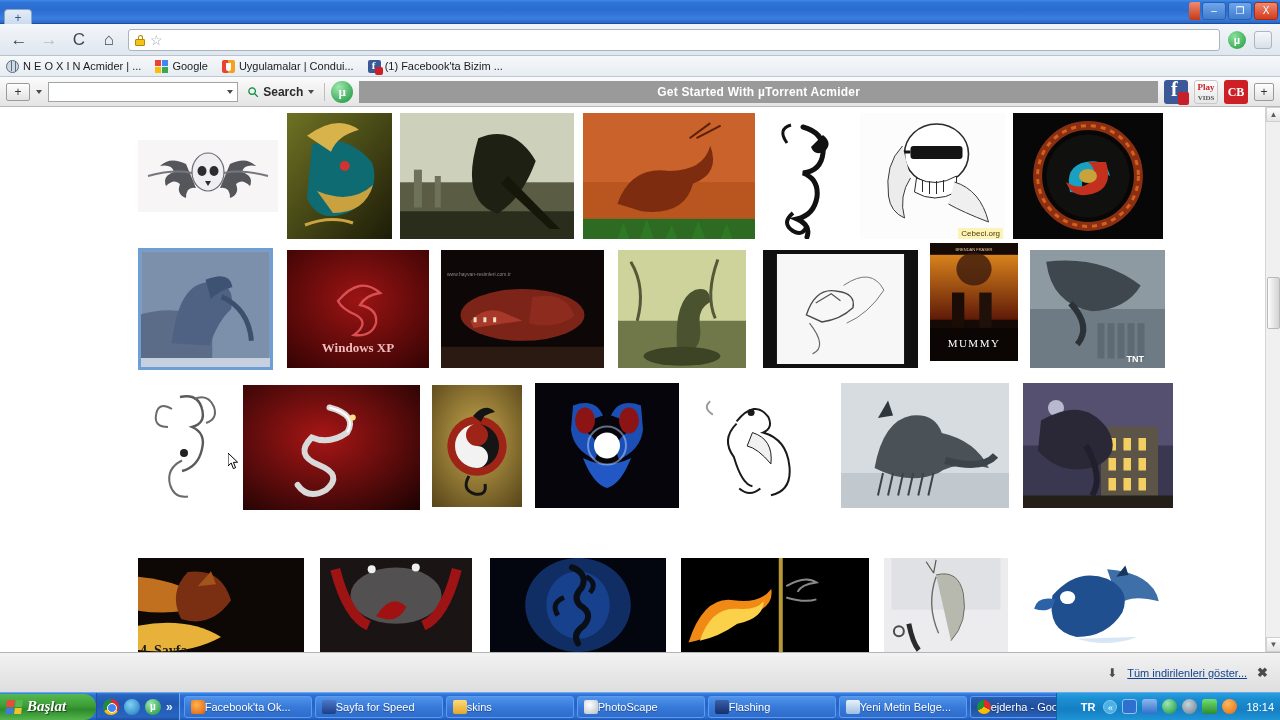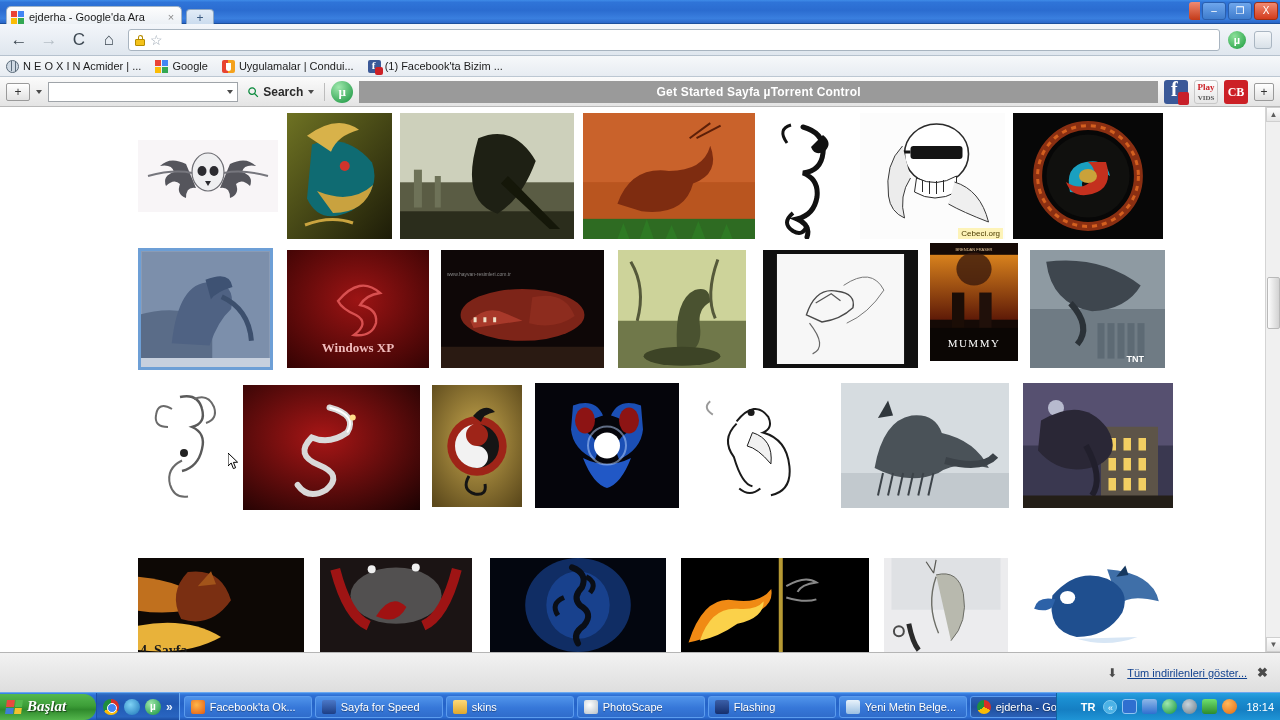--- a/index.html
+++ b/index.html
@@ -223,21 +223,21 @@
   .ql-chrome { background:conic-gradient(#d93025 0 33%,#fbbc05 0 66%,#1e8e3e 0 100%); position:relative; }
   .ql-chrome:after{content:'';position:absolute;left:4px;top:4px;width:8px;height:8px;border-radius:50%;background:#4285f4;border:1px solid #fff;}
   .ql-ie { background:radial-gradient(circle at 40% 35%,#7fd2f5,#1c74b8); }
   .ql-ut { background:radial-gradient(circle at 35% 30%,#9fe8ad,#13913a); color:#fff;font-size:10px;font-weight:bold;text-align:center;line-height:16px;}
   .ql-more { color:#e7f0fb; font-size:12px; font-weight:bold; }
   .tasks { flex:1 1 auto; display:flex; align-items:center; gap:3px; padding:0 4px; overflow:hidden; }
   .task {
     height:22px; flex:0 0 auto; width:128px;
     background:linear-gradient(to bottom,#4f93ea,#3677d8 55%,#2f6ccb);
     border:1px solid #5b9cee; border-radius:3px;
-    display:flex; align-items:center; gap:5px; padding:0 6px;
+    display:flex; align-items:center; padding:0 6px;
     color:#fff; font-size:11px; white-space:nowrap; overflow:hidden;
     text-shadow:0 1px 1px rgba(0,0,0,.4);
   }
   .task.active { background:linear-gradient(to bottom,#2a5fb4,#1f4f9e 50%,#2a60b6); border-color:#5b9cee; }
   .task .tico { width:14px;height:14px;flex:0 0 14px;border-radius:2px; }
   .task .tlbl { overflow:hidden; text-overflow:ellipsis; }
   .tray {
     height:28px; display:flex; align-items:center; gap:5px; padding:0 6px 0 8px;
     background:linear-gradient(to bottom,#28a1e0 0%,#1b8fd2 20%,#157fc3 60%,#2097d8 100%);
     border-left:1px solid #1164a0;
@@ -248,27 +248,20 @@
   .tray .ti { width:15px;height:15px;border-radius:3px; }
   .clock { color:#fff; font-size:11px; margin-left:4px; font-weight:normal; }
 </style>
 </head>
 <body>
 
 <div class="screen">
 
   <div class="titlebar">
     <div class="tabstrip">
-      <div class="tab">
-        <span class="favicon">
-          <span class="gfav"><i></i><i></i><i></i><i></i></span>
-        </span>
-        <span class="ttl">ejderha - Google'da Ara</span>
-        <span class="tclose">×</span>
-      </div>
       <div class="newtab">+</div>
     </div>
     <div class="winbtns">
       <span class="redblob"></span>
       <span class="wb">–</span>
       <span class="wb">❐</span>
       <span class="wb close">X</span>
     </div>
   </div>
 
@@ -316,21 +309,21 @@
       <span class="caret"></span>
     </div>
     <div class="ut-searchbtn">
       <span class="mag">⚲</span>
       <span class="lbl">Search</span>
       <span class="caret"></span>
     </div>
     <span class="ut-sep"></span>
     <span class="ut-logo">µ</span>
     <div class="ut-banner">
-      <span>Get Started Sayfa µTorrent Control</span>
+      <span>Get Started With µTorrent Acmider</span>
     </div>
     <span class="ut-ico fb">
         <span class="rb"></span>
       </span>
     <span class="ut-ico play">
       <span class="t">Play</span>
       <span class="b">VIDS</span>
     </span>
     <span class="ut-ico cb">CB</span>
     <span class="ut-right-plus">+</span>

